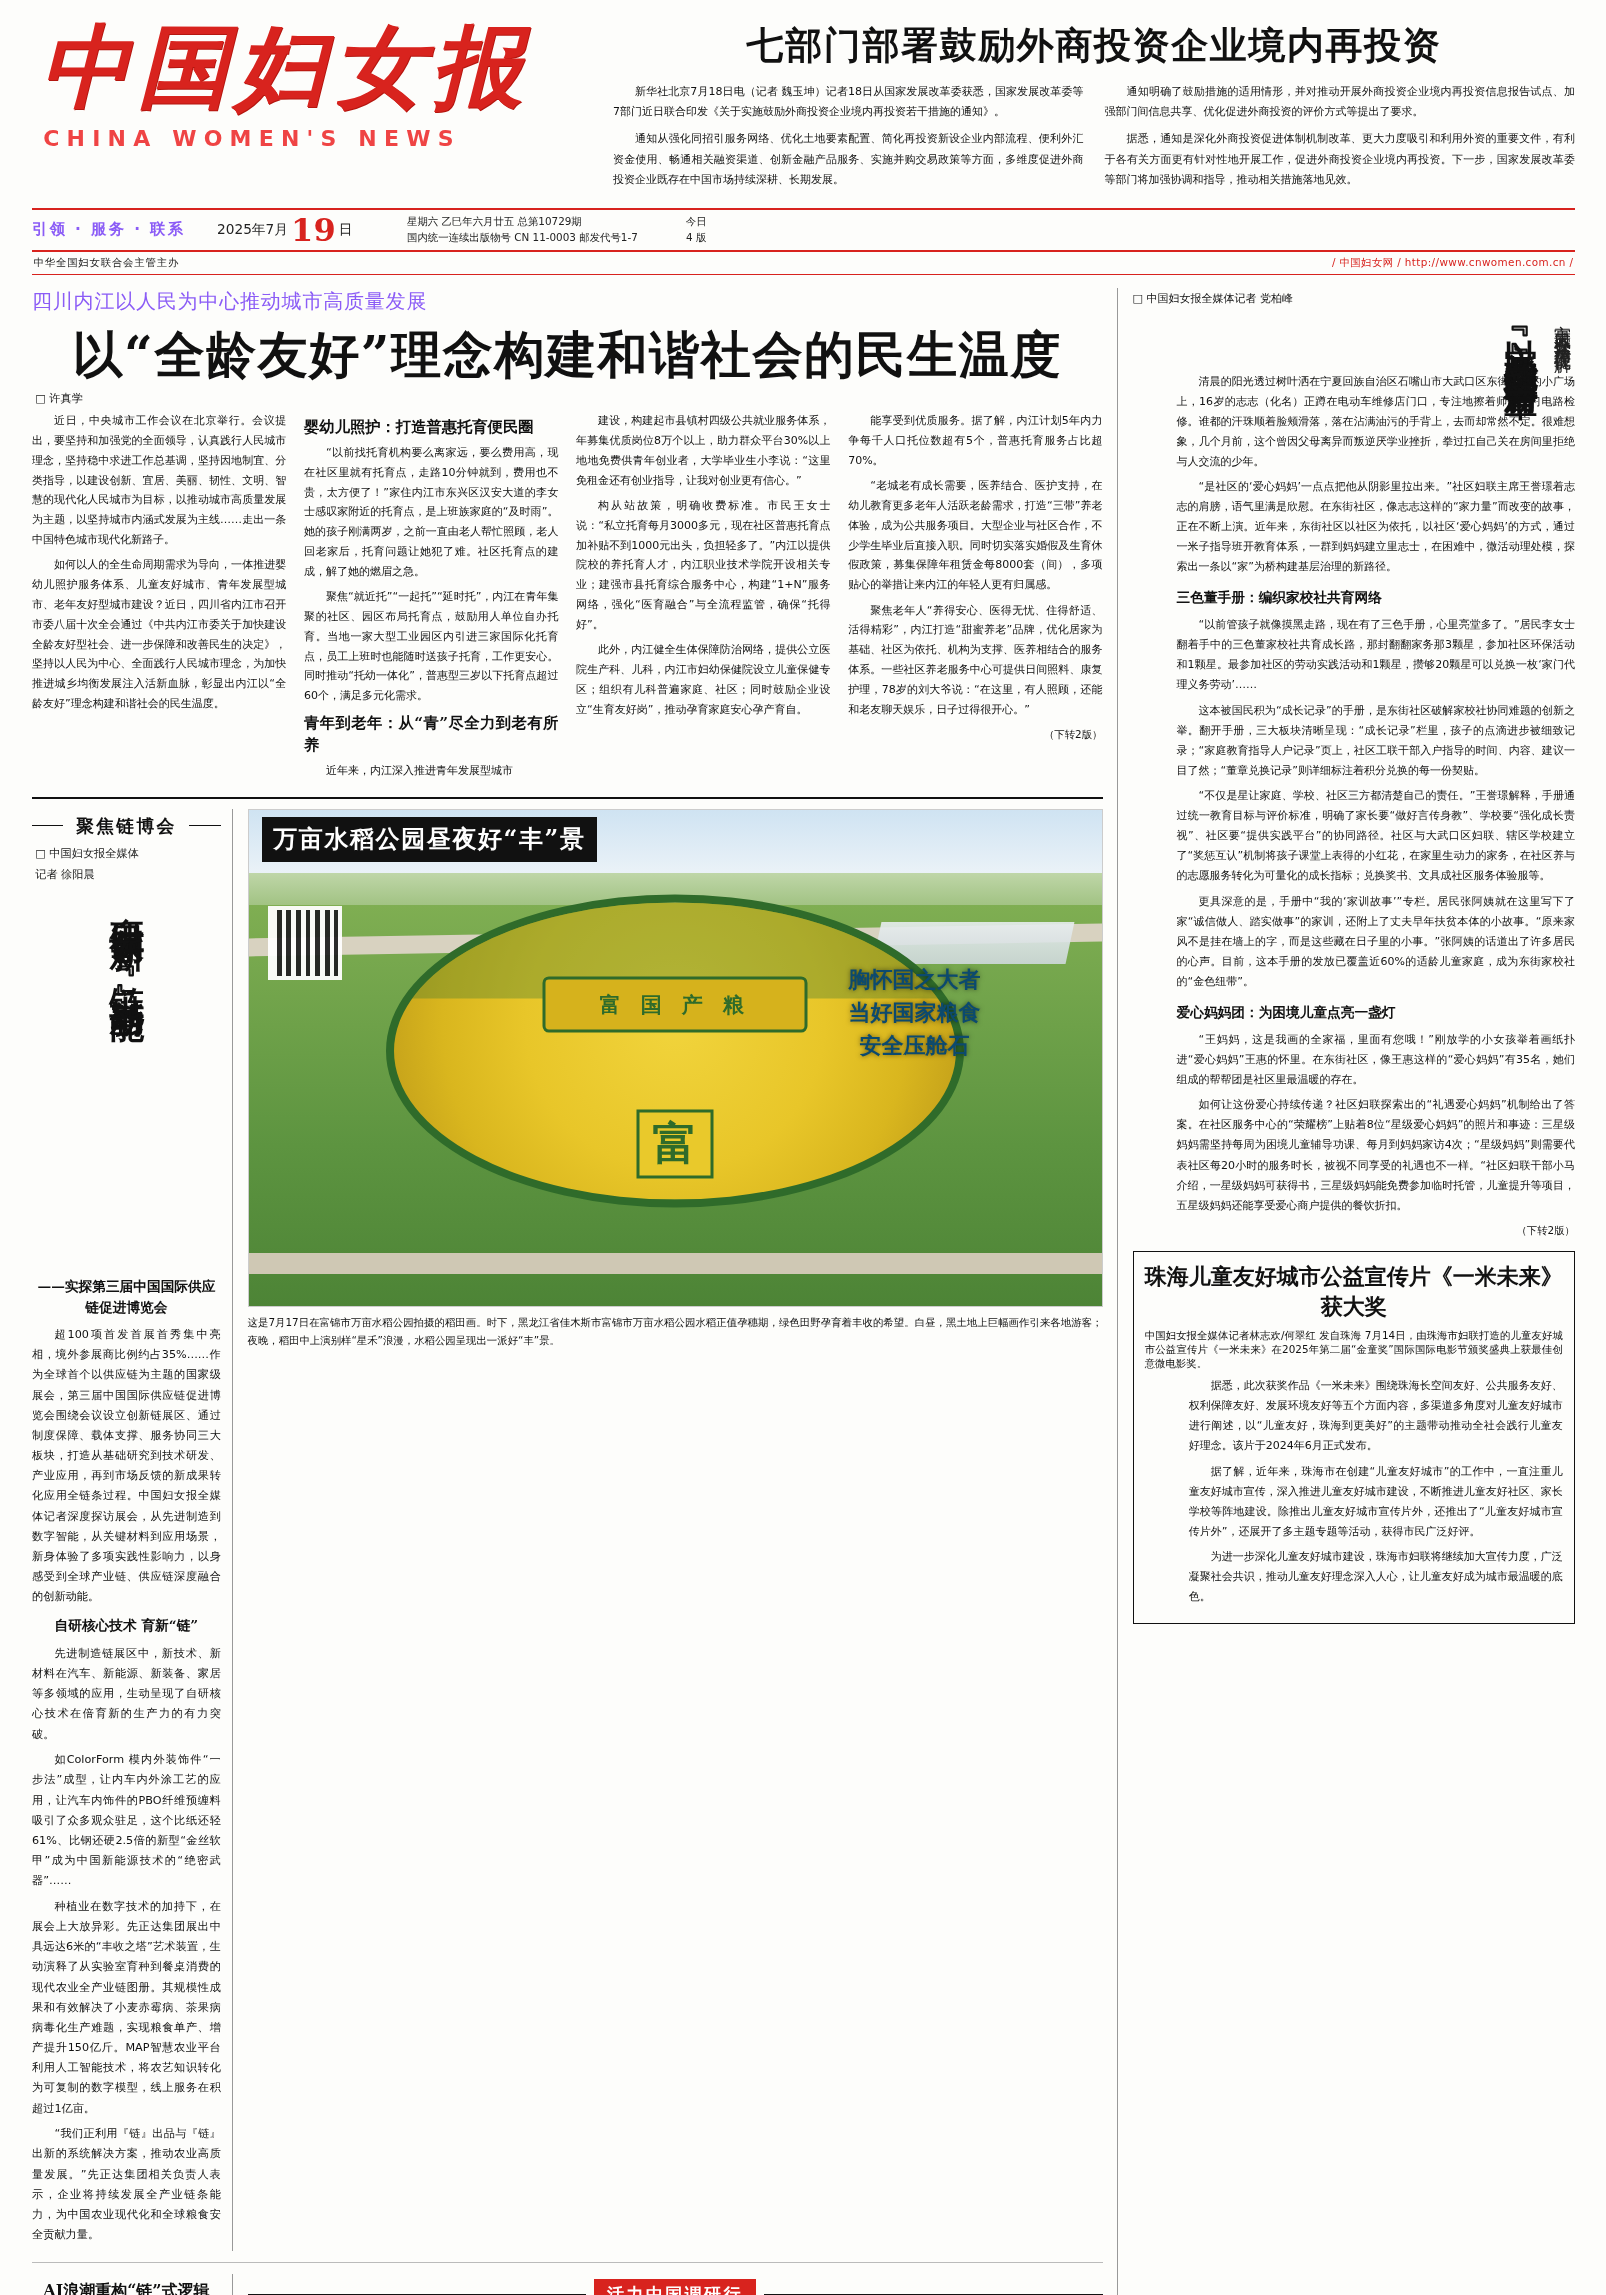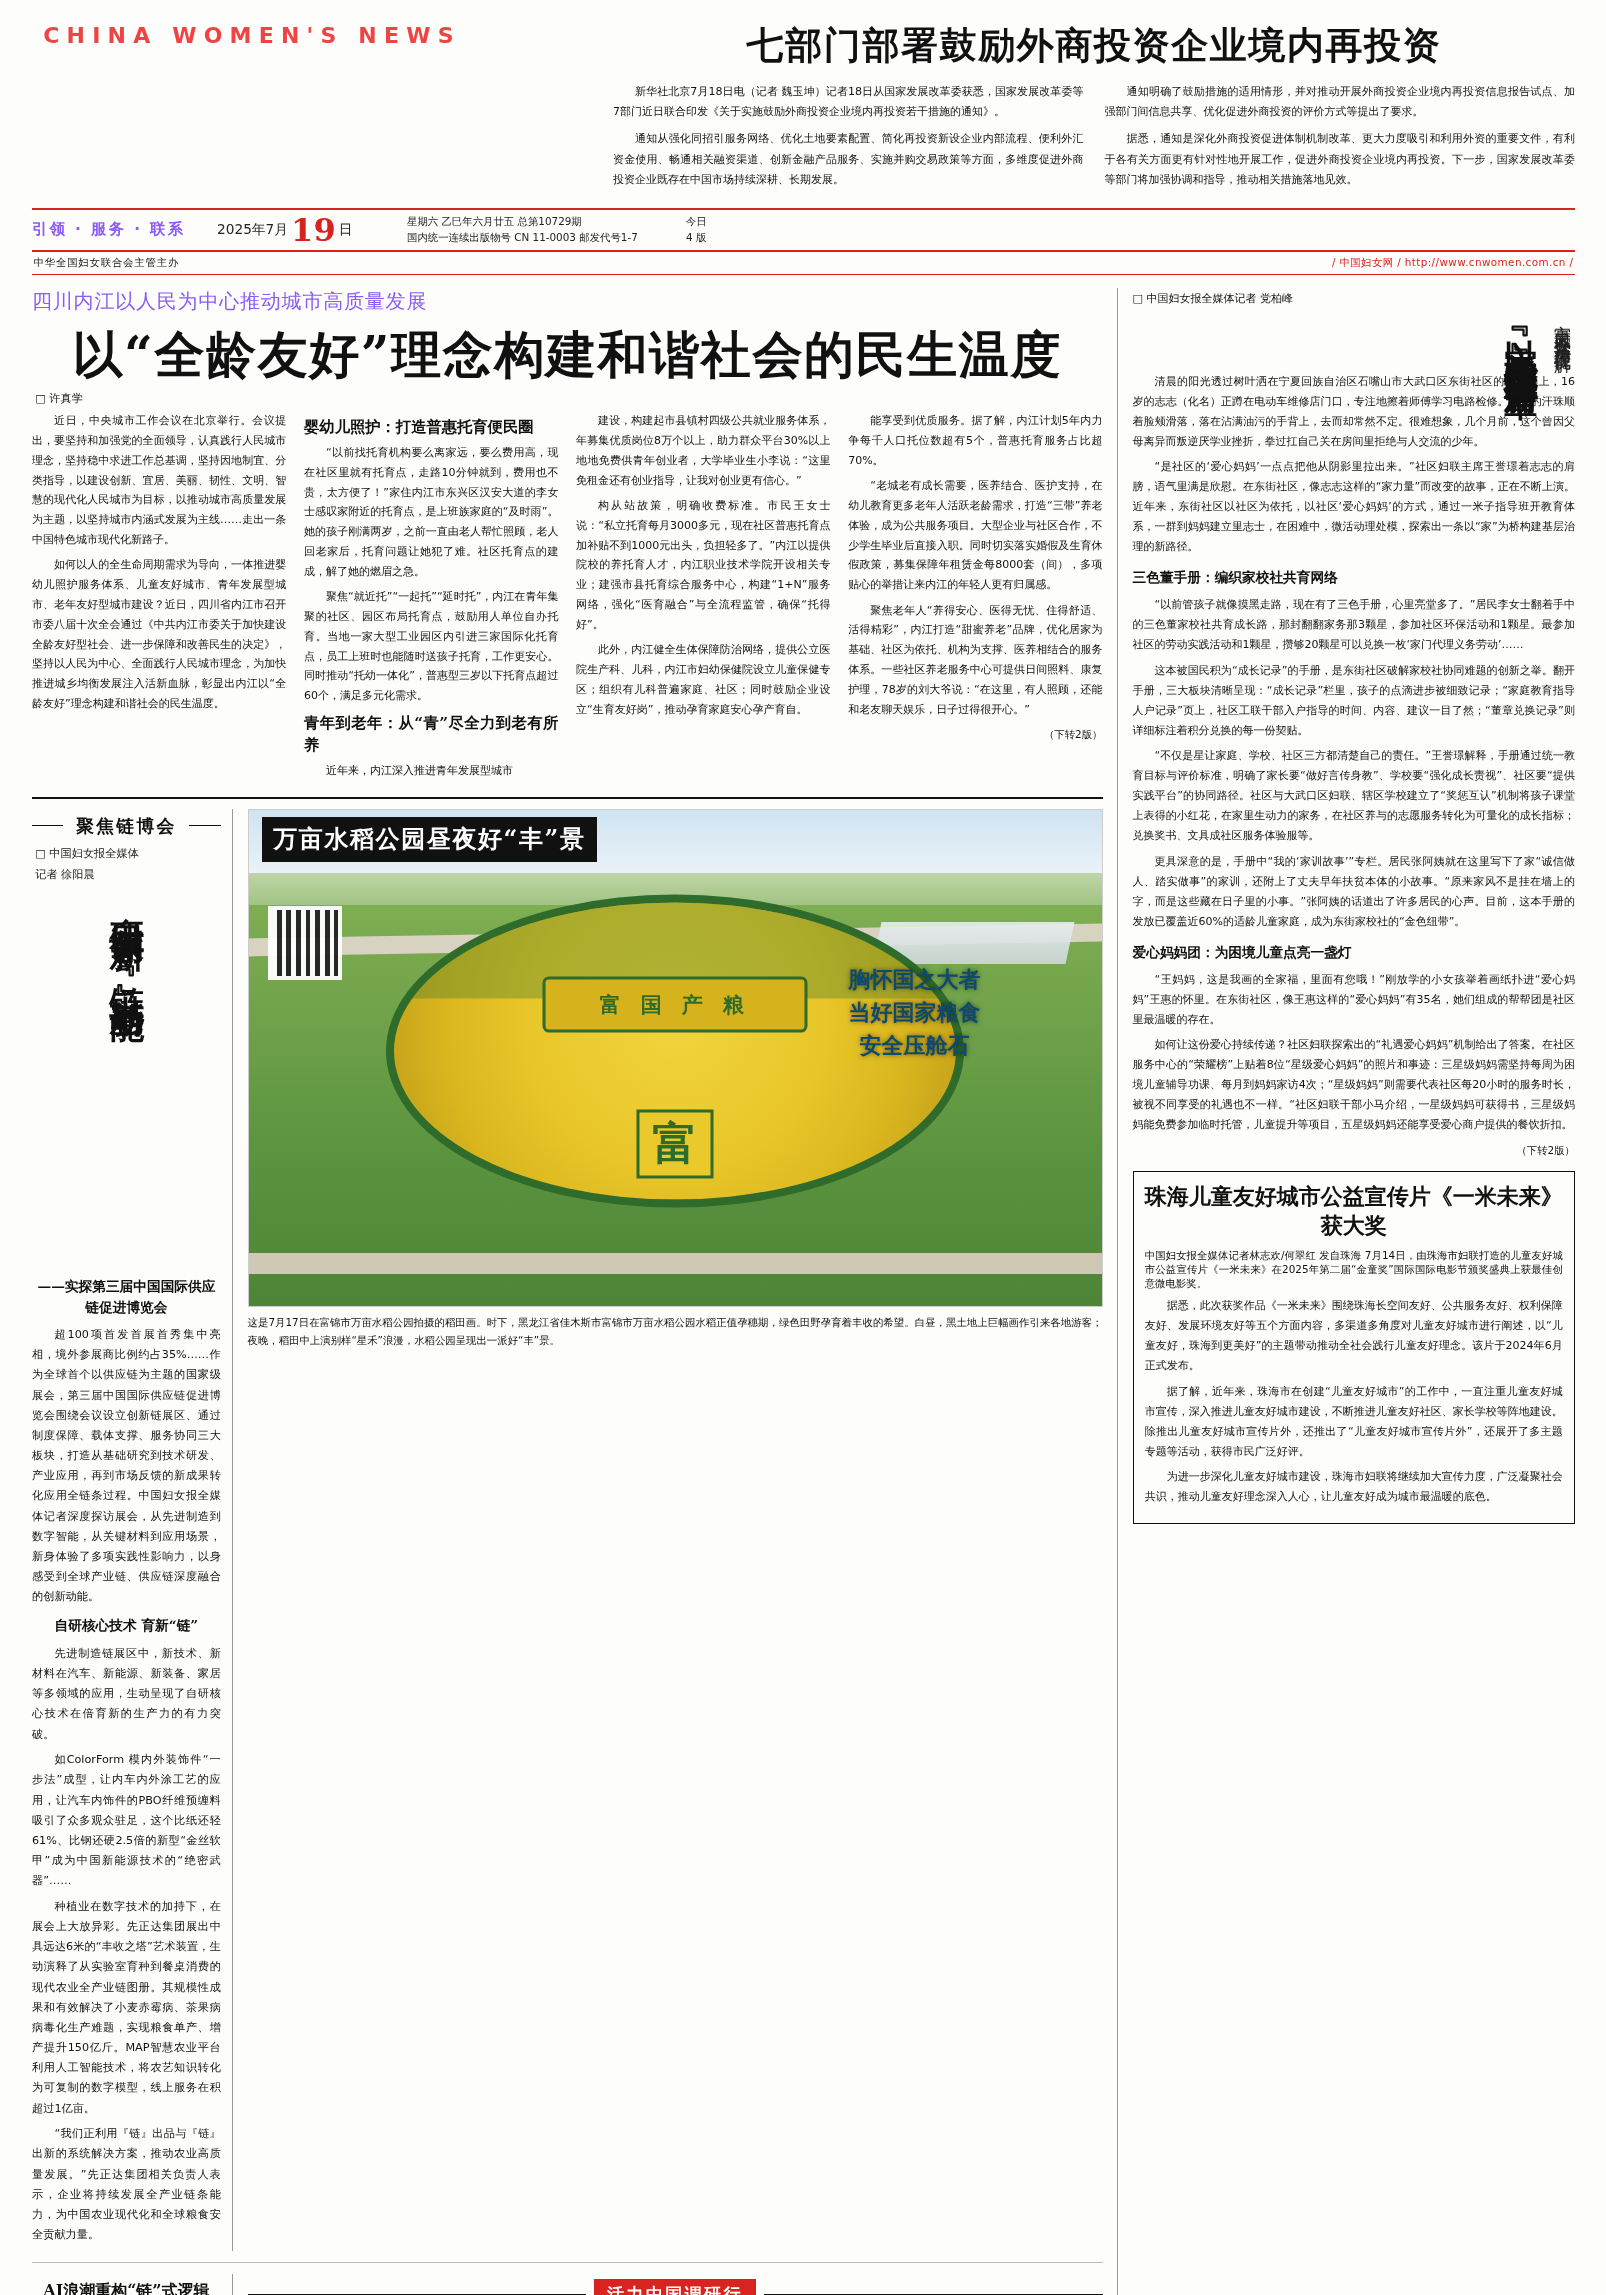--- a/index.html
+++ b/index.html
@@ -157,35 +157,36 @@
   .r-vtitle {
     writing-mode:vertical-rl; text-orientation:upright;
     font-size:34px; font-weight:bold; font-family:"DejaVu Serif",serif;
     letter-spacing:3.2px; line-height:1.25;
   }
   .r-vsub {
     writing-mode:vertical-rl; text-orientation:upright;
     font-size:17px; font-family:"DejaVu Serif",serif; letter-spacing:2.4px; color:#222;
   }
   .r-byline { font-size:11px; margin:3.2px 0 6.4px 0; }
-  .r-body { font-size:11px; line-height:1.82; text-align:justify; }
+  .r-body { font-size:11px; line-height:1.82; text-align:justify;margin-left:44px; }
   .r-body p { margin:0 0 5.6px 0; text-indent:2em; }
   .r-sub { font-weight:bold; font-size:13.7px; text-indent:0; margin:8px 0 4.8px; font-family:"DejaVu Serif",serif;}
   .r-box { border:1.6px solid #111; padding:9.6px 11.2px; margin-top:11.2px; }
   .r-box-title { text-align:center; font-size:22px; font-weight:bold; font-family:"DejaVu Serif",serif; line-height:1.35; margin-bottom:8px;}
   .r-box-byline { font-size:10.4px; text-align:justify; margin-bottom:4.8px;}
   .jump-r { text-align:right; font-size:10.4px; }
 </style>
 </head>
 <body>
 
 <div class="page">
 
   <div class="masthead">
     <div class="logo-block">
+      <div class="logo-cn">中国妇女报</div>
       <div class="logo-en">CHINA WOMEN'S NEWS</div>
     </div>
     <div class="head-right">
       <div class="head-title">七部门部署鼓励外商投资企业境内再投资</div>
       <div class="head-cols">
         <div class="head-col">
           <p>新华社北京7月18日电（记者 魏玉坤）记者18日从国家发展改革委获悉，国家发展改革委等7部门近日联合印发《关于实施鼓励外商投资企业境内再投资若干措施的通知》。</p>
           <p>通知从强化同招引服务网络、优化土地要素配置、简化再投资新设企业内部流程、便利外汇资金使用、畅通相关融资渠道、创新金融产品服务、实施并购交易政策等方面，多维度促进外商投资企业既存在中国市场持续深耕、长期发展。</p>
         </div>
         <div class="head-col">

